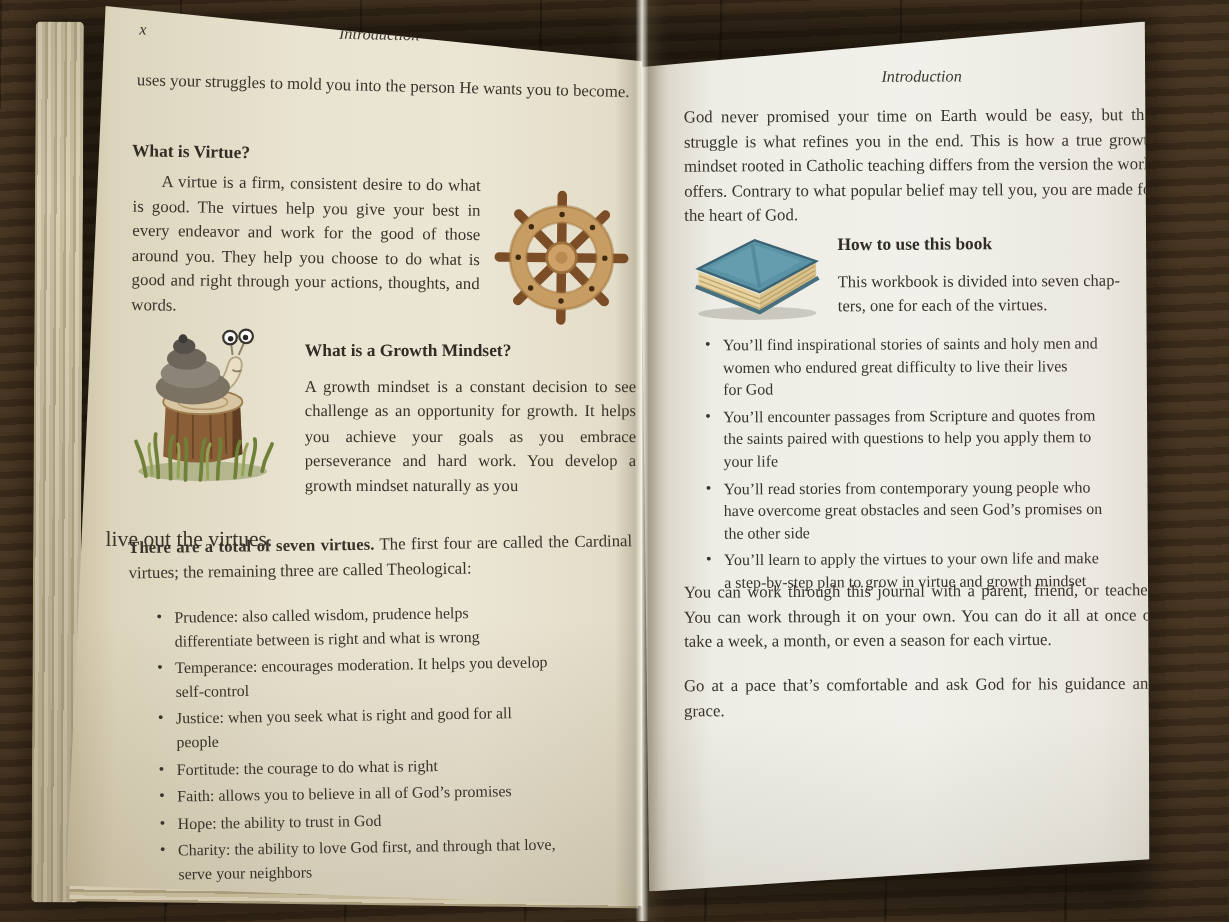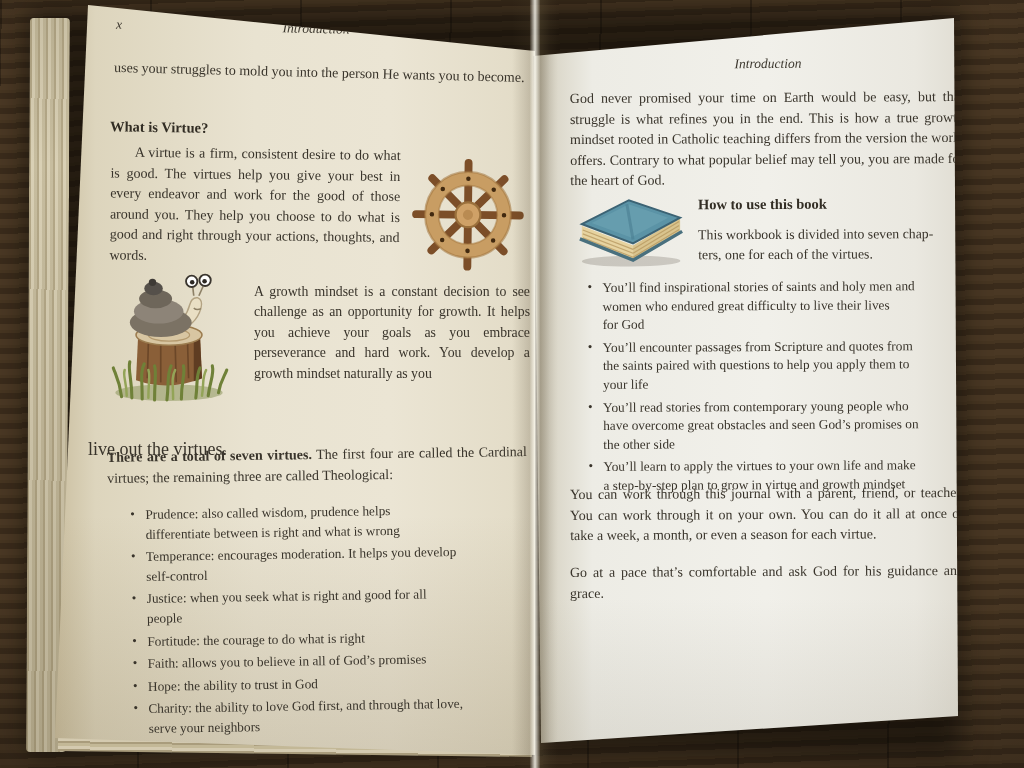--- a/index.html
+++ b/index.html
@@ -167,20 +167,21 @@
         <path d="M108 118 C110 106 114 102 116 96"></path>
       </g>
       <g stroke="#93a457" stroke-width="2.4" fill="none" stroke-linecap="round">
         <path d="M19 121 C19 108 15 102 17 96"></path>
           <path d="M40 123 C40 108 42 102 40 96"></path>
         <path d="M64 124 C64 110 62 104 66 96"></path>
           <path d="M92 121 C94 108 92 104 96 96"></path>
       </g>
     </svg>
     <div class="col">
+      <div class="h">What is a Growth Mindset?</div>
       <p class="para" style="margin-bottom:0;">A growth mindset is a constant decision to see challenge as an opportunity for growth. It helps you achieve your goals as you embrace perseverance and hard work. You develop a growth mindset naturally as you</p>
     </div>
   </div>
 
   <div class="blk lp-growth-cont">live out the virtues.</div>
 
   <p class="blk para lp-seven" style="margin:0;">
     <b>There are a total of seven virtues.</b><span> The first four are called the Cardinal virtues; the remaining three are called Theological:</span>
   </p>
 

